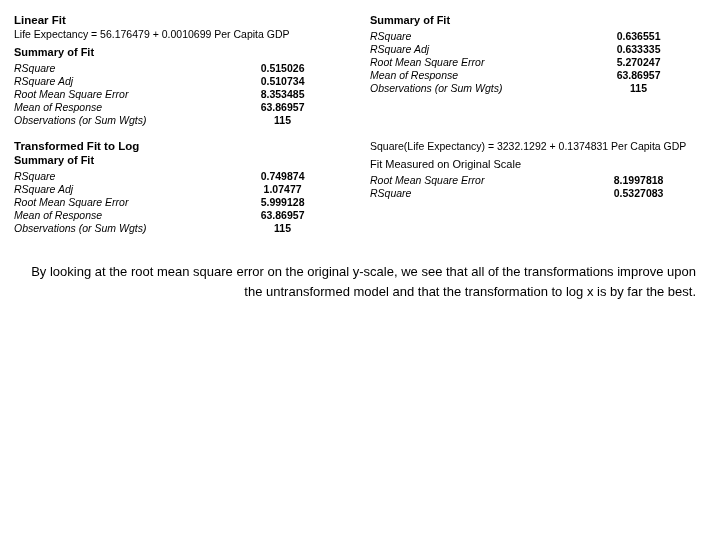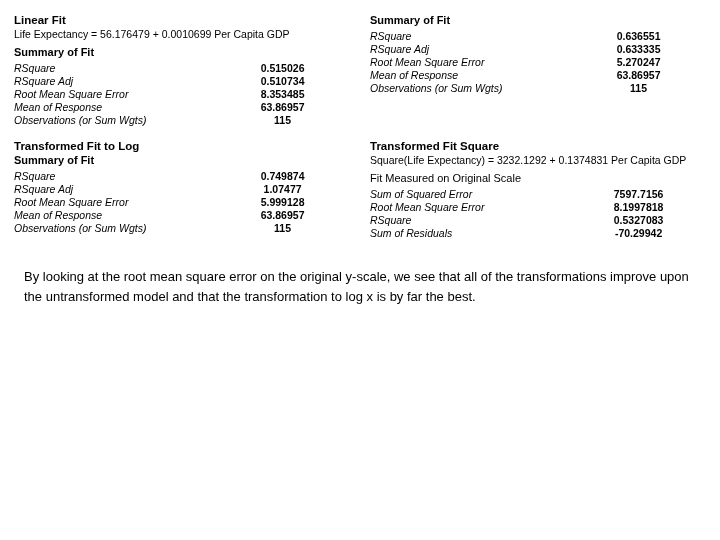--- a/index.html
+++ b/index.html
@@ -64,20 +64,21 @@
       padding-right: 4px;
       font-weight: bold;
     }
     .bottom-text {
       margin-top: 10px;
       padding: 8px 10px;
       font-size: 13px;
       font-weight: normal;
       color: #000;
       line-height: 1.55;
+      text-align: right;
     }
     .fit-measured-title {
       font-size: 11px;
       font-weight: normal;
       margin-bottom: 3px;
     }
   </style>
 </head>
 <body>
 
@@ -168,40 +169,31 @@
             </tr>
             <tr>
               <td class="label">Observations (or Sum Wgts)</td>
               <td class="value">115</td>
             </tr>
           </tbody>
       </table>
     </div>
 
     <div class="panel panel-right">
-      <div class="panel-title">Transformed Fit Square</div>
       <div class="panel-equation">Square(Life Expectancy) = 3232.1292 + 0.1374831 Per Capita GDP</div>
       <div class="fit-measured-title">Fit Measured on Original Scale</div>
       <table class="stat-table">
         <tbody id="square-tbody">
-            <tr>
-              <td class="label">Sum of Squared Error</td>
-              <td class="value">7597.7156</td>
-            </tr>
             <tr>
               <td class="label">Root Mean Square Error</td>
               <td class="value">8.1997818</td>
             </tr>
             <tr>
               <td class="label">RSquare</td>
               <td class="value">0.5327083</td>
-            </tr>
-            <tr>
-              <td class="label">Sum of Residuals</td>
-              <td class="value">-70.29942</td>
             </tr>
           </tbody>
       </table>
     </div>
   </div>
 
   <div class="bottom-text">By looking at the root mean square error on the original y-scale, we see that all of the transformations improve upon the untransformed model and that the transformation to log x is by far the best.</div>
 </div>
 
 </body></html>

